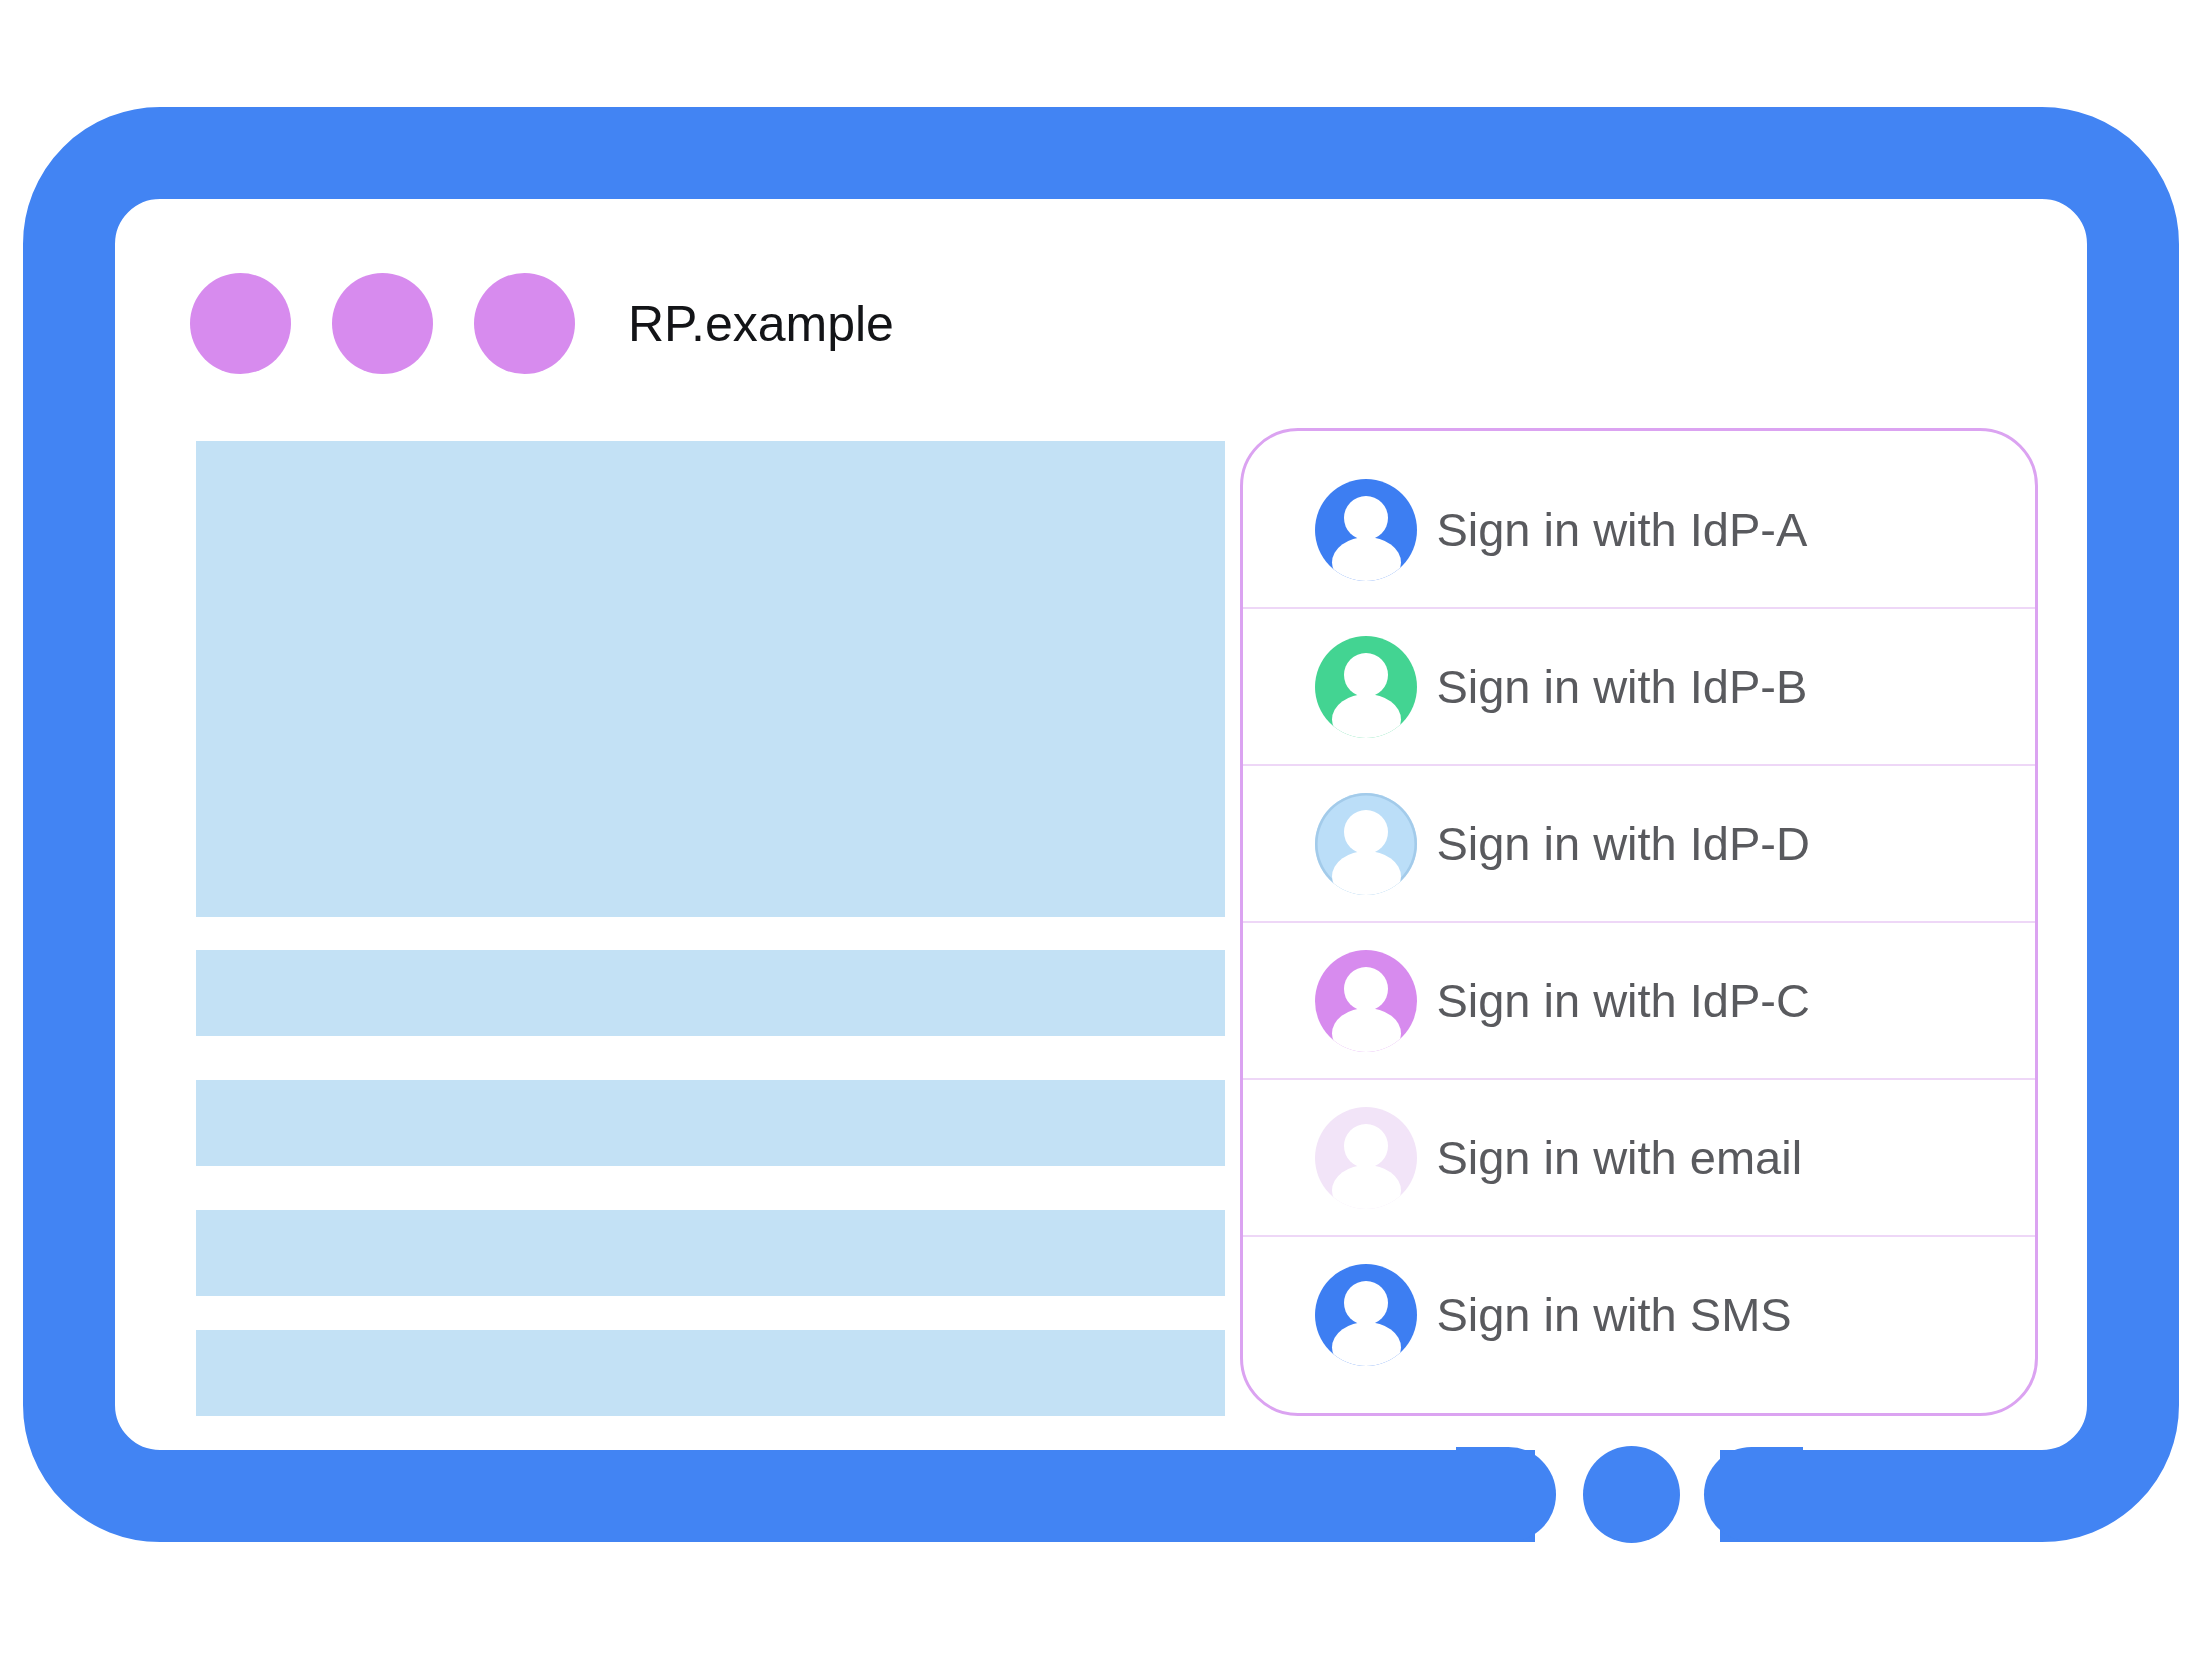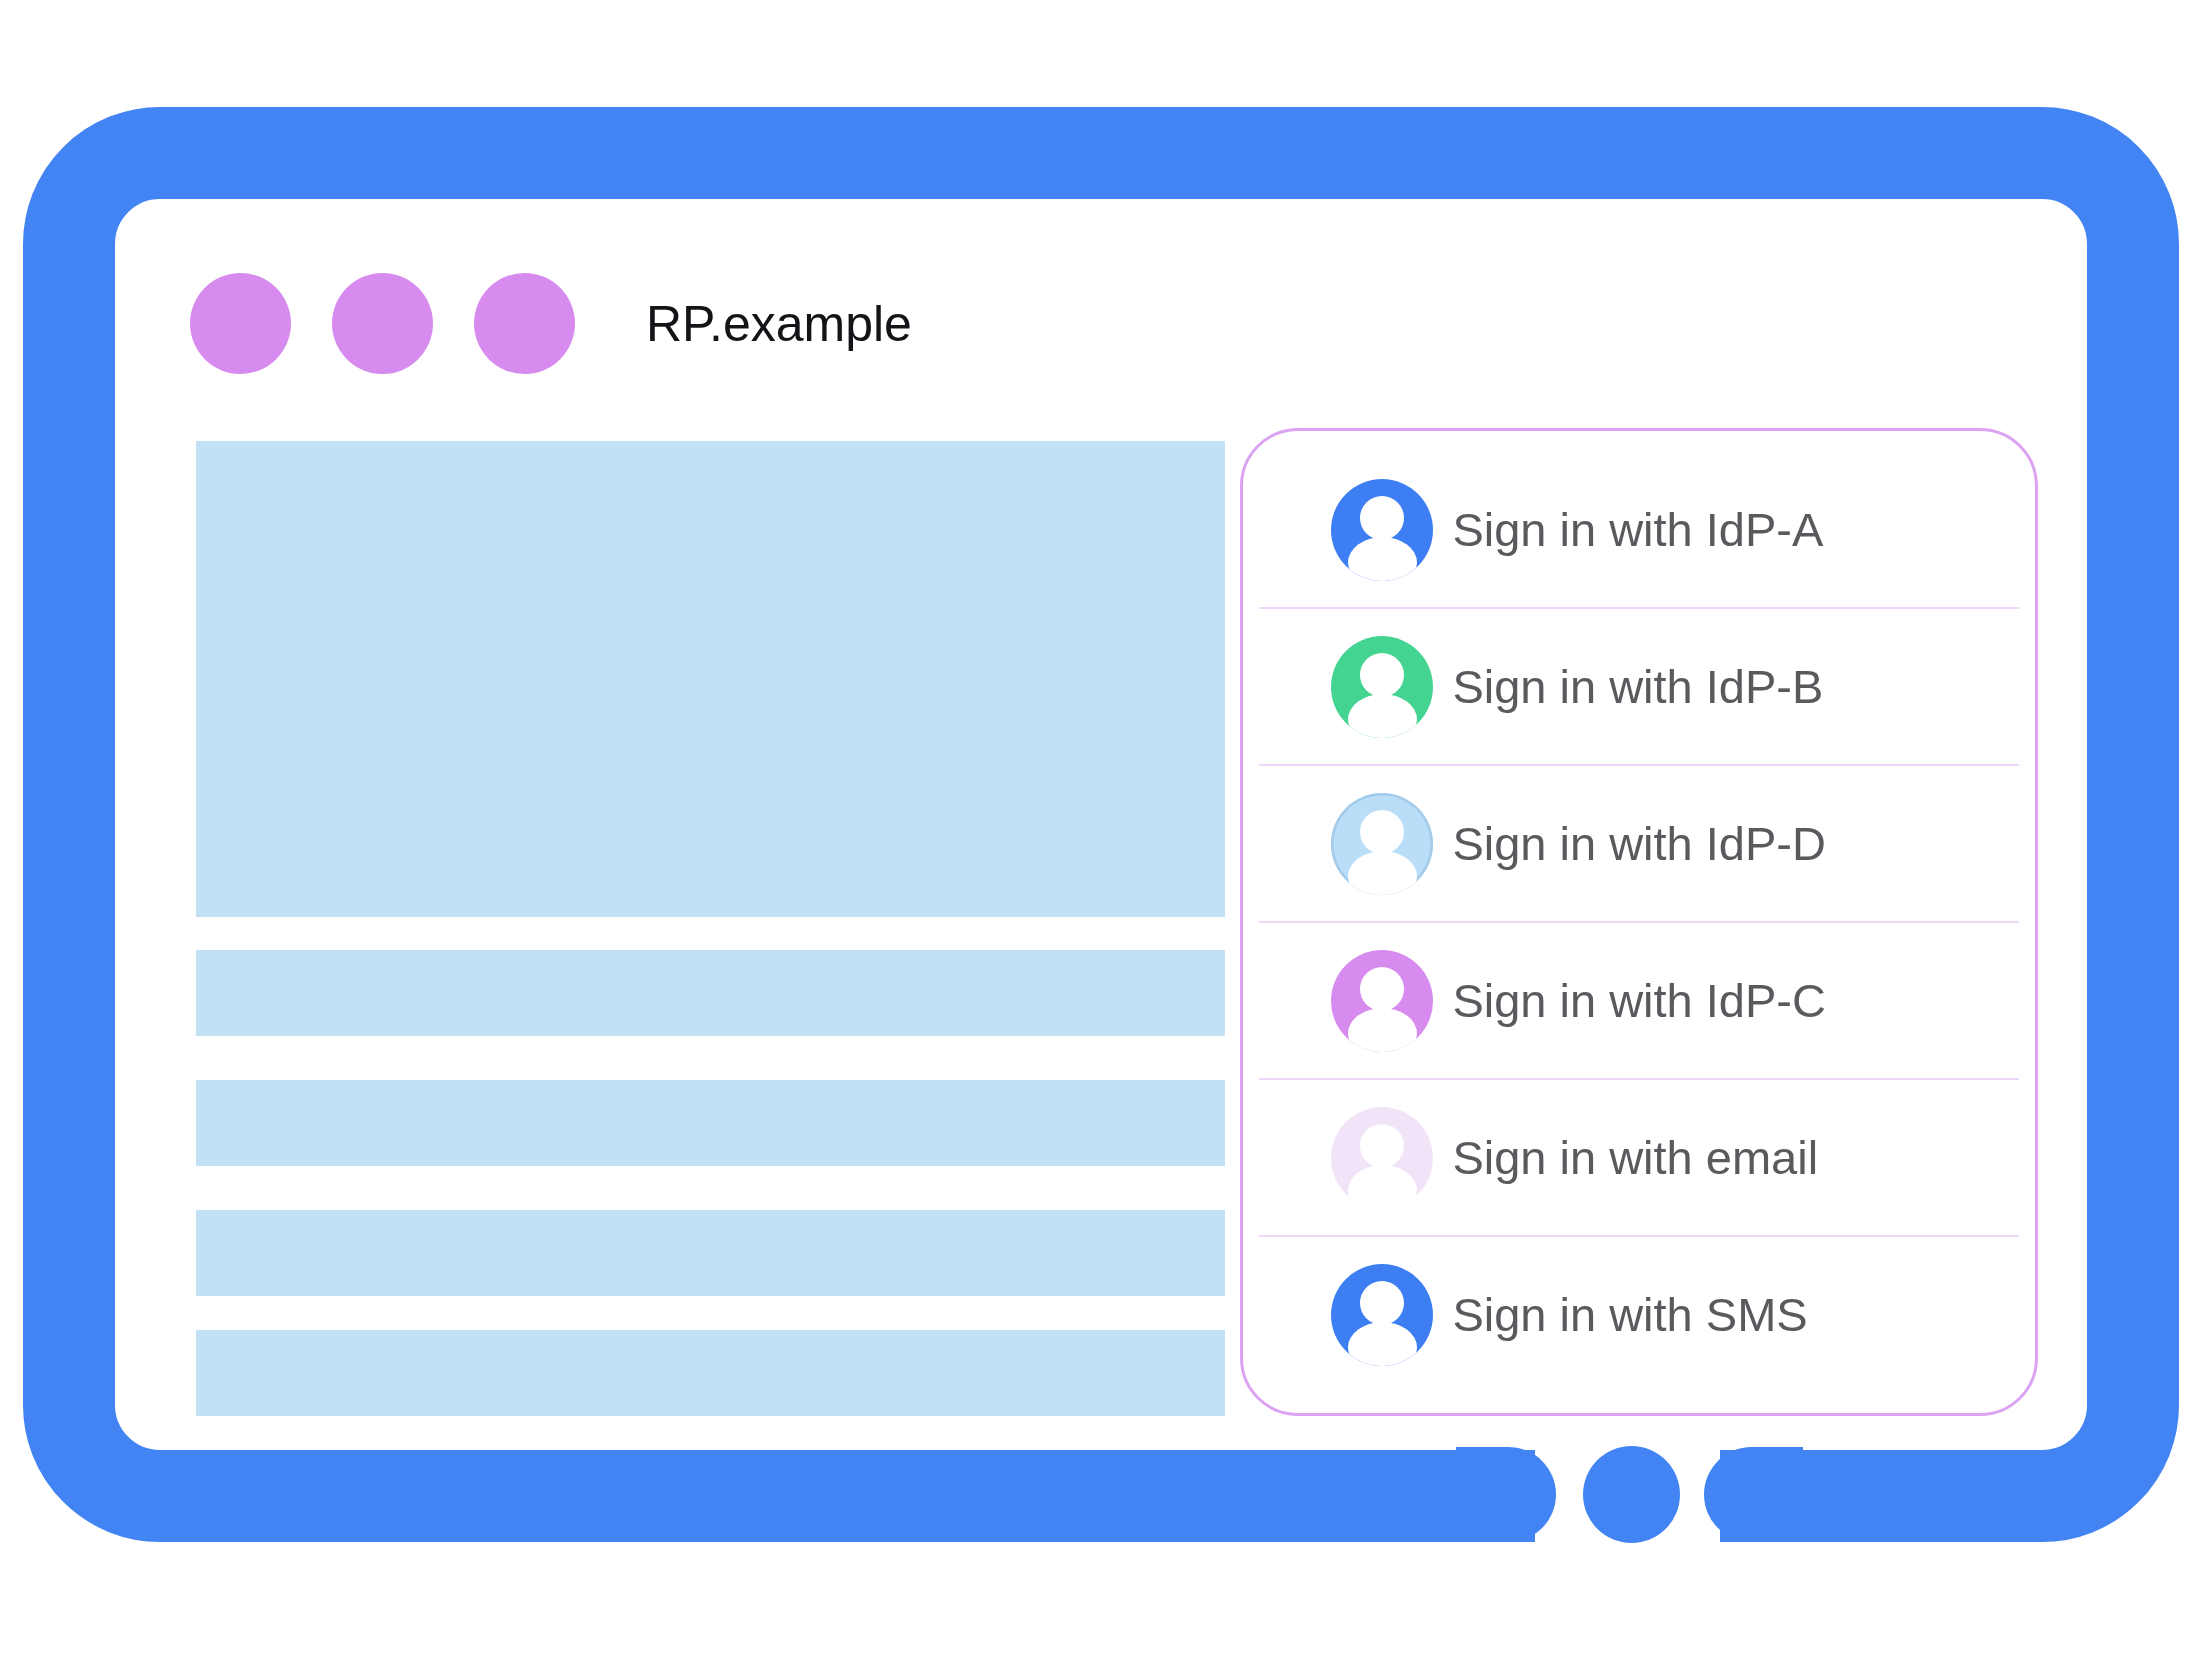--- a/index.html
+++ b/index.html
@@ -51,21 +51,21 @@
     display: flex;
     align-items: center;
   }
   .window-dot {
     width: 101px; height: 101px;
     border-radius: 50%;
     background: var(--dot_purple);
     margin-right: 41px;
   }
   .page-title {
-    margin-left: 30px;
+    margin-left: 12px;
     font-size: 50px;
     color: var(--title_color);
     letter-spacing: 0px;
     white-space: nowrap;
   }
 
   
   .ph {
     position: absolute;
     left: 196px;
@@ -82,21 +82,21 @@
   .signin-panel {
     position: absolute;
     left: 1240px; top: 428px;
     width: 798px; height: 988px;
     box-sizing: border-box;
     background: #ffffff;
     border: 3.5px solid var(--panel_border);
     border-radius: 58px;
     display: flex;
     flex-direction: column;
-    padding: 21px 16px;
+    padding: 21px 0;
   }
   .option-row {
     flex: 1;
     display: flex;
     align-items: center;
     padding-left: 72px;
     box-sizing: border-box;
     cursor: pointer;
   }
   .option-row + .option-row {

